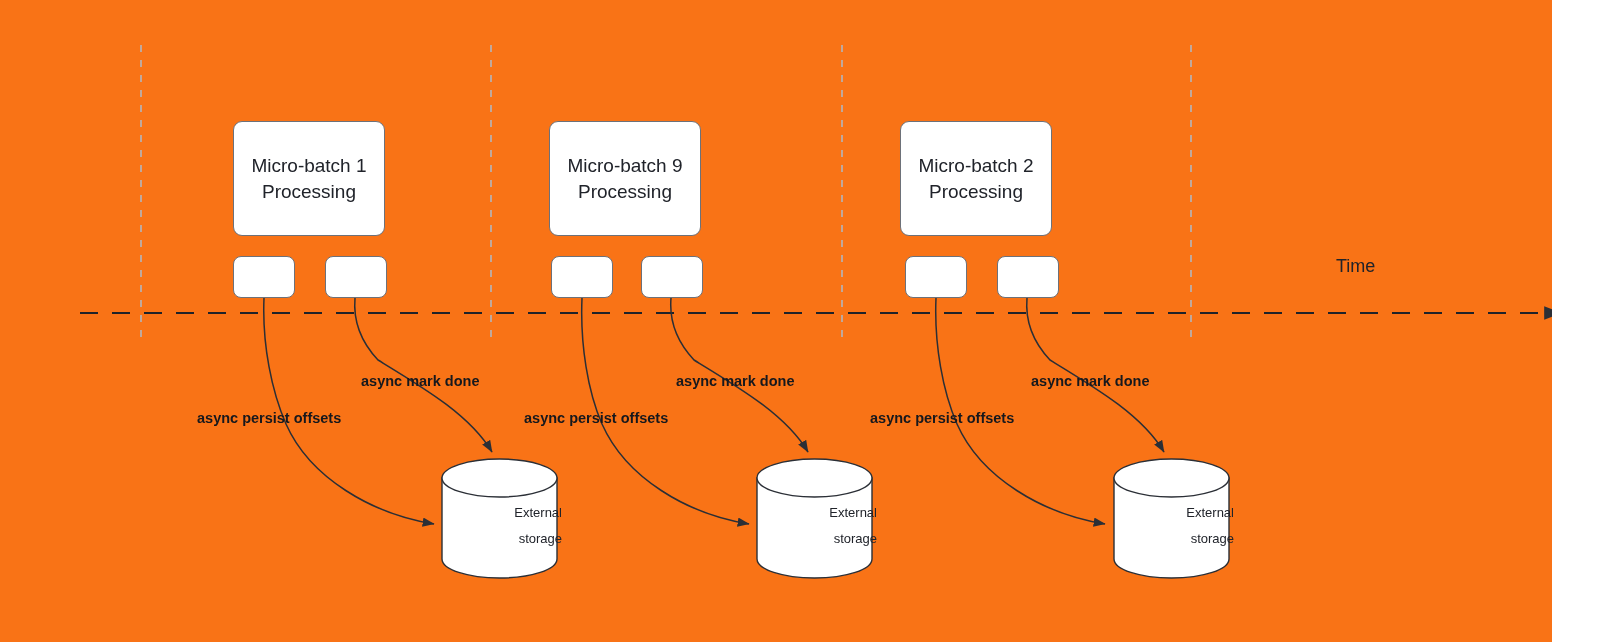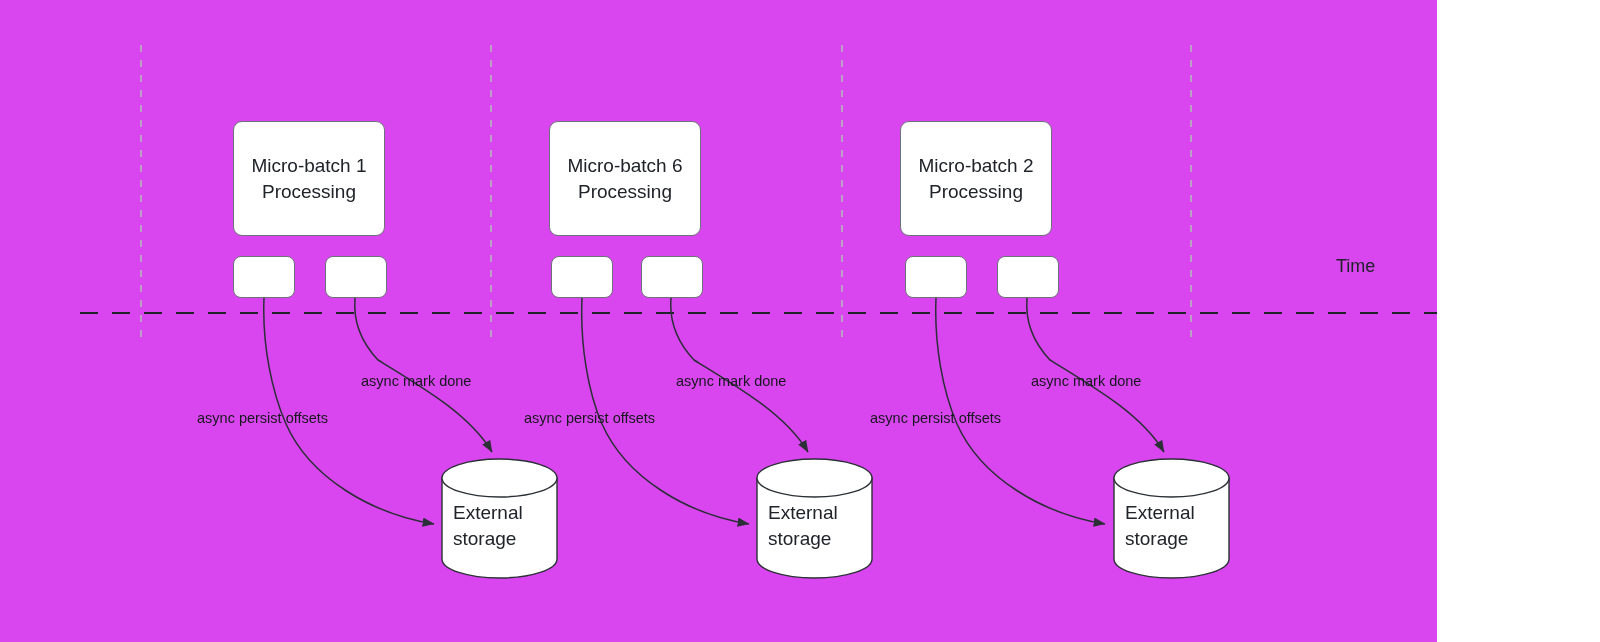--- a/index.html
+++ b/index.html
@@ -2,23 +2,23 @@
 <html><head>
 <meta charset="utf-8">
 <style>
   html, body {
     margin: 0;
     padding: 0;
     background: #ffffff;
   }
   #canvas {
     position: relative;
-    width: 1437px;
+    width: 1552px;
     height: 642px;
-    background: #d946ef;
+    background: #f97316;
     overflow: hidden;
     font-family: "Liberation Sans", sans-serif;
   }
   svg.layer {
     position: absolute;
     left: 0;
     top: 0;
     width: 1600px;
     height: 642px;
     overflow: visible;
@@ -51,34 +51,34 @@
     background: #ffffff;
     box-sizing: border-box;
   }
   .cyl {
     position: absolute;
     width: 116px;
     height: 120px;
   }
   .cyl-text {
     position: absolute;
-    left: 11px;
+    left: 4px;
     top: 42px;
     width: 116px;
-    text-align: left;
-    font-size: 19px;
+    text-align: right;
+    font-size: 13px;
     line-height: 26px;
     color: #20232a;
     white-space: pre-line;
     pointer-events: none;
   }
   .edge-label {
     position: absolute;
     font-size: 14.5px;
-    font-weight: normal;
+    font-weight: bold;
     color: #16181d;
     white-space: nowrap;
   }
   .time-label {
     position: absolute;
     font-size: 18px;
     color: #20232a;
     white-space: nowrap;
   }
 </style>
@@ -137,21 +137,21 @@
 
   <div class="cyl" style="left:442px; top:458px;">
     <span class="cyl-text">External
 storage</span>
   </div>
 
   <span class="edge-label" style="left:197px; top:410px;">async persist offsets</span>
   <span class="edge-label" style="left:361px; top:373px;">async mark done</span>
 
   <div class="batch-box" style="left:549px; top:121px;">
-    <span class="batch-label">Micro-batch 6
+    <span class="batch-label">Micro-batch 9
 Processing</span>
   </div>
   <div class="mini-box" style="left:551px; top:256px;"></div>
   <div class="mini-box" style="left:641px; top:256px;"></div>
 
   <div class="cyl" style="left:757px; top:458px;">
     <span class="cyl-text">External
 storage</span>
   </div>
 

